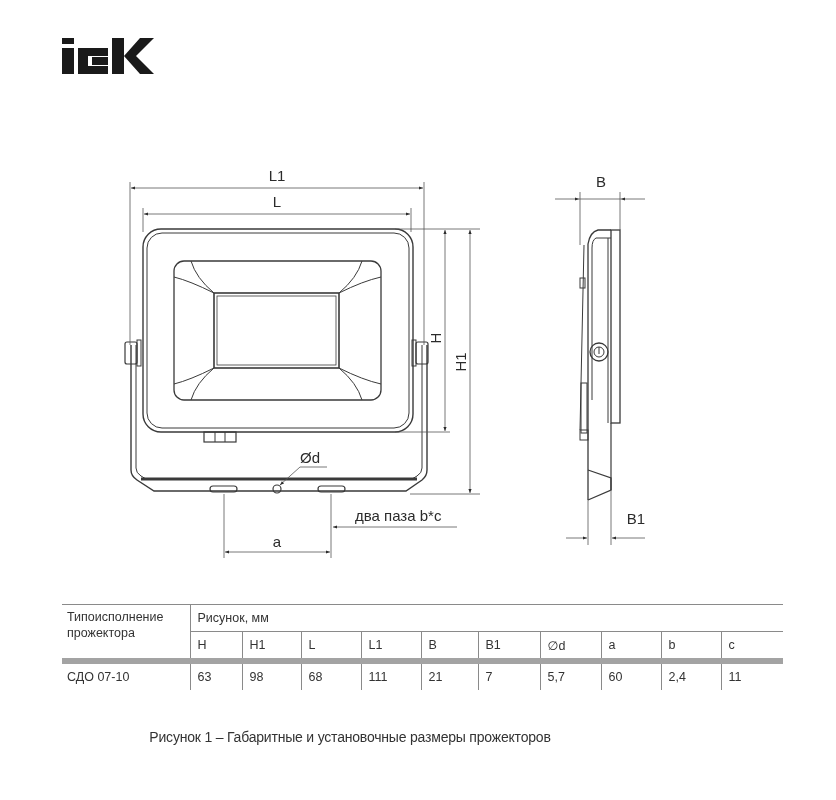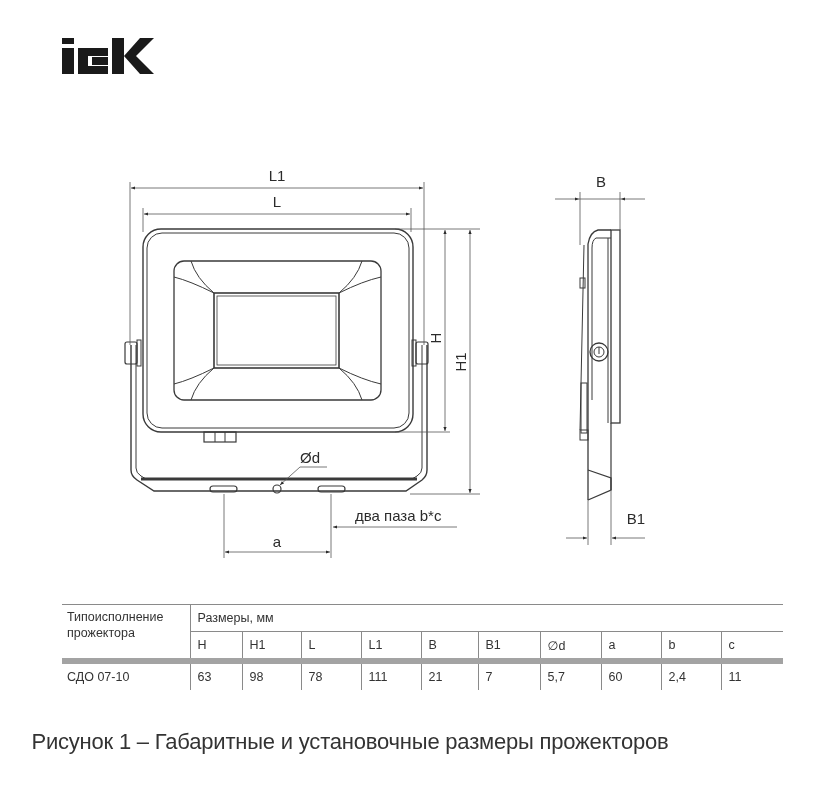--- a/index.html
+++ b/index.html
@@ -10,21 +10,21 @@
   .dim-label { font-family:"Liberation Sans", sans-serif; font-size:15px; fill:#2b2b2b; }
   .spec-table { position:absolute; left:62px; top:604px; border-collapse:collapse;
                 font-size:12.5px; color:#333; }
   .spec-table td { padding:0 0 0 7px; height:26px; vertical-align:middle;
                    border-left:1px solid #8a8a8a; white-space:nowrap; }
   .spec-table td.first { border-left:none; padding-left:5px; vertical-align:top; padding-top:4px; line-height:16px; }
   .spec-table tr.r-top td { border-top:1px solid #8a8a8a; }
   .spec-table tr.r-sub td.sub { border-top:1px solid #8a8a8a; }
   .spec-table tr.r-data td { border-top:6px solid #a3a3a3; height:26px; vertical-align:middle; padding-top:0; }
   .caption { position:absolute; left:0; width:700px; top:729px; text-align:center;
-             font-size:22px; color:#333; letter-spacing:-0.2px; }
+             font-size:14px; color:#333; letter-spacing:-0.2px; }
 </style>
 </head>
 <body>
 
 <svg class="logo" viewBox="0 0 96 36">
 
   <rect x="2" y="0" width="12" height="6" fill="#1a1a1a"></rect>
   <rect x="2" y="10" width="12" height="26" fill="#1a1a1a"></rect>
 
   <rect x="18" y="10" width="30" height="8" fill="#1a1a1a"></rect>
@@ -163,39 +163,39 @@
       <col style="width:60px">
       <col style="width:60px">
       <col style="width:62px">
   </colgroup>
   <tbody>
       <tr class="r-top">
     <td class="first" rowspan="2">
       <span>Типоисполнение</span><br>
       <span>прожектора</span>
     </td>
-    <td colspan="10">Размеры, мм</td>
+    <td colspan="10">Рисунок, мм</td>
   </tr>
   <tr class="r-sub">
     <td class="sub">H</td>
     <td class="sub">H1</td>
     <td class="sub">L</td>
     <td class="sub">L1</td>
     <td class="sub">B</td>
     <td class="sub">B1</td>
     <td class="sub">∅d</td>
     <td class="sub">a</td>
     <td class="sub">b</td>
     <td class="sub">c</td>
   </tr>
   <tr class="r-data">
     <td class="first">СДО 07-10</td>
     <td>63</td>
     <td>98</td>
-    <td>78</td>
+    <td>68</td>
     <td>111</td>
     <td>21</td>
     <td>7</td>
     <td>5,7</td>
     <td>60</td>
     <td>2,4</td>
     <td>11</td>
   </tr>
 </tbody>
   </table>

